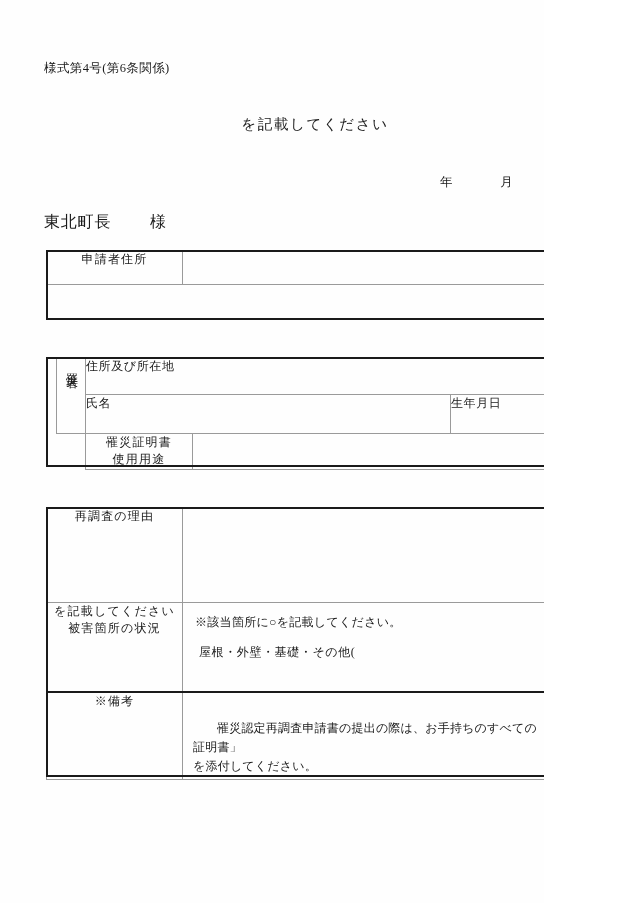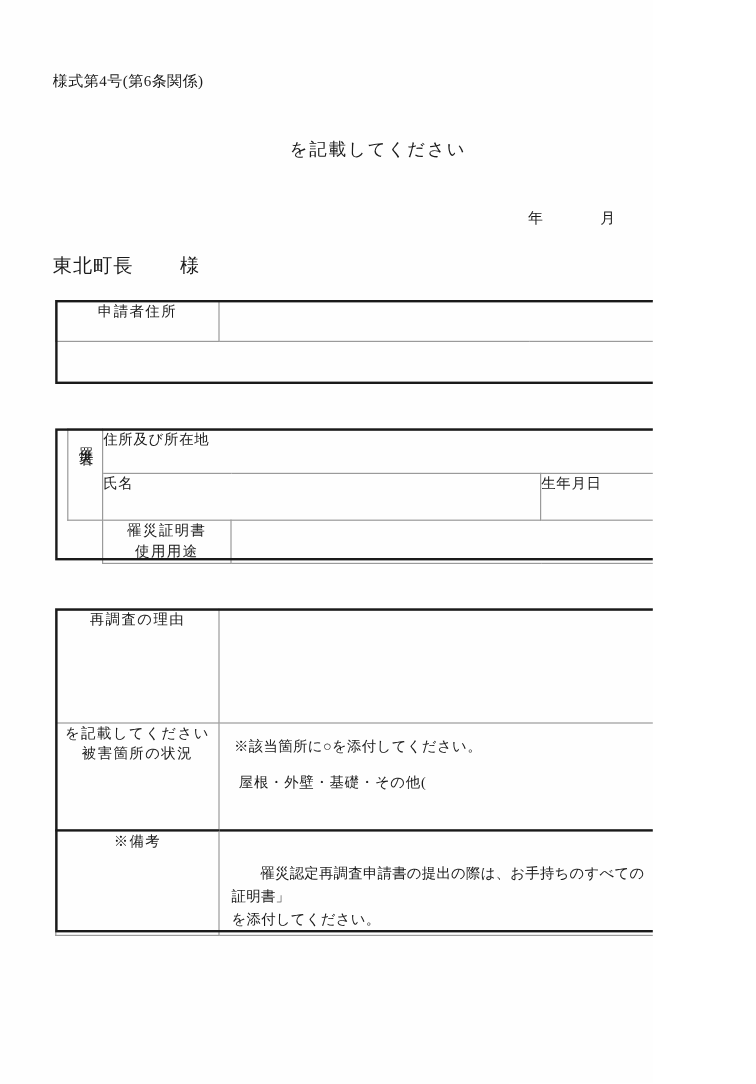--- a/index.html
+++ b/index.html
@@ -213,21 +213,21 @@
       <tr>
         <td class="lbl-center" style="height:94px">再調査の理由</td>
         <td class="cell-blank"></td>
       </tr>
       <tr>
         <td class="lbl-center two-line thick-bottom" style="height:88px">
           <div>を記載してください</div>
           <div>被害箇所の状況</div>
         </td>
         <td class="thick-bottom">
-          <div class="note-body">※該当箇所に○を添付してください。</div>
+          <div class="note-body">※該当箇所に○を記載してください。</div>
           <div class="choices">
             <span>屋根・外壁・基礎・その他(</span>
             <span class="paren-gap"></span>
             <span>)</span>
           </div>
         </td>
       </tr>
       <tr>
         <td class="lbl-center" style="height:86px">※備考</td>
         <td>

